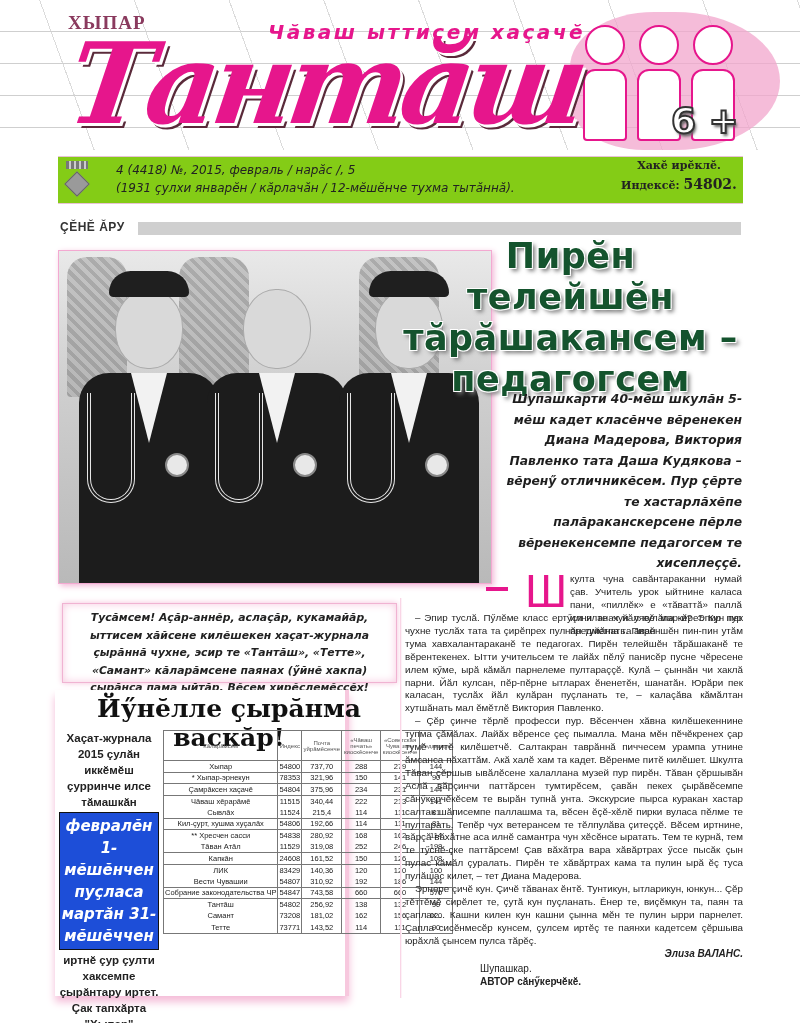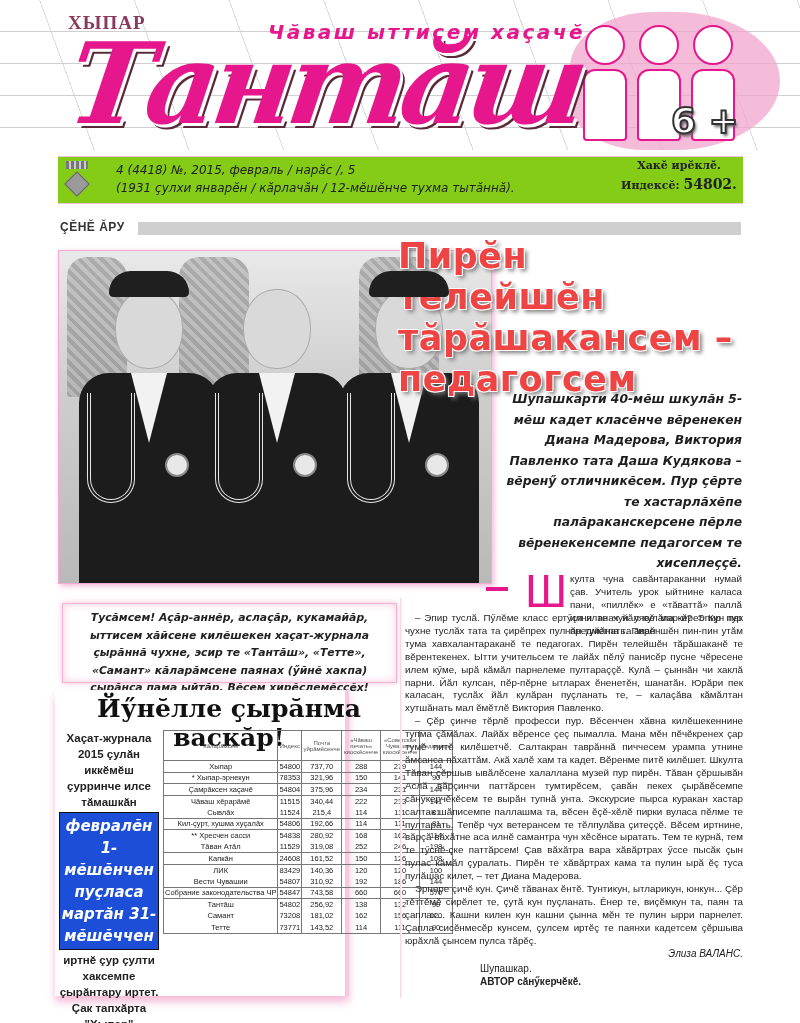--- a/index.html
+++ b/index.html
@@ -44,21 +44,21 @@
   .photo .wall-art { position: absolute; top: 6px; height: 140px; background: repeating-linear-gradient(45deg,#7a7a7a 0 4px,#a6a6a6 4px 8px); opacity: .55; border-radius: 20px 20px 4px 4px; }
   .cadet { position: absolute; bottom: 0; width: 140px; }
   .cadet .face { width: 68px; height: 80px; border-radius: 48%; background: #d9d9d9; margin: 0 auto; border: 1px solid #aaa; }
   .cadet .cap { width: 80px; height: 26px; background: #1f1f1f; border-radius: 30px 30px 6px 6px; margin: 0 auto -8px; position: relative; z-index: 1; }
   .cadet .jacket { width: 140px; height: 210px; background: #1c1c1c; border-radius: 30px 30px 0 0; margin-top: 4px; position: relative; }
   .cadet .shirt { position: absolute; left: 52px; top: 0; width: 36px; height: 70px; background: #f2f2f2; clip-path: polygon(0 0,100% 0,50% 100%); }
   .cadet .badge { position: absolute; left: 86px; top: 80px; width: 24px; height: 24px; border-radius: 50%; background: #e8e8e8; border: 2px solid #888; }
   .cadet .cord { position: absolute; left: 8px; top: 20px; width: 48px; height: 110px; border: 4px double #e6e6e6; border-radius: 0 0 40px 40px; border-top: none; }
 
   
-  .headline { position: absolute; left: 398px; top: 236px; width: 345px; text-align: left; font-family: "DejaVu Sans", sans-serif; font-weight: bold; font-size: 35px; line-height: 41px; color: #ef4444; text-shadow: 1px 1px 0 #fff, -1px -1px 0 #fff, 1px -1px 0 #fff, -1px 1px 0 #fff, 3px 3px 4px #777; letter-spacing: .5px; }
+  .headline { position: absolute; left: 398px; top: 236px; width: 345px; text-align: center; font-family: "DejaVu Sans", sans-serif; font-weight: bold; font-size: 35px; line-height: 41px; color: #14532d; text-shadow: 1px 1px 0 #fff, -1px -1px 0 #fff, 1px -1px 0 #fff, -1px 1px 0 #fff, 3px 3px 4px #777; letter-spacing: .5px; }
 
   
   .lead { position: absolute; left: 500px; top: 389px; width: 242px; text-align: right; font-family: "DejaVu Sans", sans-serif; font-style: italic; font-weight: bold; font-size: 12.3px; line-height: 20.5px; color: #1e1e1e; }
 
   
   .notice { position: absolute; left: 62px; top: 603px; width: 335px; height: 80px; border: 1px solid #f0b3d2; background: #fff; box-shadow: inset 0 0 8px #f7c9df, 0 0 6px #f5c0da; padding: 5px 8px; text-align: center; font-family: "DejaVu Sans", sans-serif; font-style: italic; font-weight: bold; font-size: 10.8px; line-height: 17.5px; color: #222; }
 
   
   .sub-box { position: absolute; left: 55px; top: 690px; width: 294px; height: 306px; background: #fff; box-shadow: 0 6px 8px #f5bcd8; border-right: 4px solid #f7c8de; }
   .sub-title { position: absolute; left: 4px; top: 4px; width: 340px; text-align: center; font-family: "DejaVu Serif", serif; font-weight: bold; font-size: 25px; color: #111; }
@@ -69,21 +69,21 @@
   .sub-table td { text-align: center; border-left: 1px solid #777; border-right: 1px solid #777; padding: 0 1px; height: 11.5px; white-space: nowrap; }
   .sub-table tr.gs td { border-top: 1px solid #777; }
   .sub-table tr.last td { border-bottom: 1px solid #777; }
 
   
   .dash { position: absolute; left: 486px; top: 587px; width: 22px; height: 4px; background: #e6168c; }
   .dropcap { position: absolute; left: 525px; top: 568px; font-family: "Liberation Sans", sans-serif; font-size: 46px; line-height: 46px; color: #e6168c; font-weight: normal; }
   .body-first { position: absolute; left: 570px; top: 573px; width: 172px; font-size: 9.8px; line-height: 12.9px; color: #222; text-align: justify; }
   .body-main { position: absolute; left: 405px; top: 612px; width: 338px; font-size: 9.8px; line-height: 12.9px; color: #222; text-align: justify; }
   .body-main p { text-indent: 10px; }
-  .signature { text-align: right; font-style: italic; font-weight: normal; font-size: 10px; }
+  .signature { text-align: right; font-style: italic; font-weight: bold; font-size: 10px; }
   .footer-place { position: absolute; left: 480px; top: 962px; font-size: 10px; line-height: 13px; color: #222; }
   .footer-place b { display: block; }
   .pink-rule { position: absolute; left: 400px; top: 598px; width: 2px; height: 400px; background: linear-gradient(90deg,#f7c8de,#fff); }
 </style>
 </head>
 <body>
 
 <div class="masthead">
   <div class="grid-diag"></div>
   <div class="map-blob"></div>

